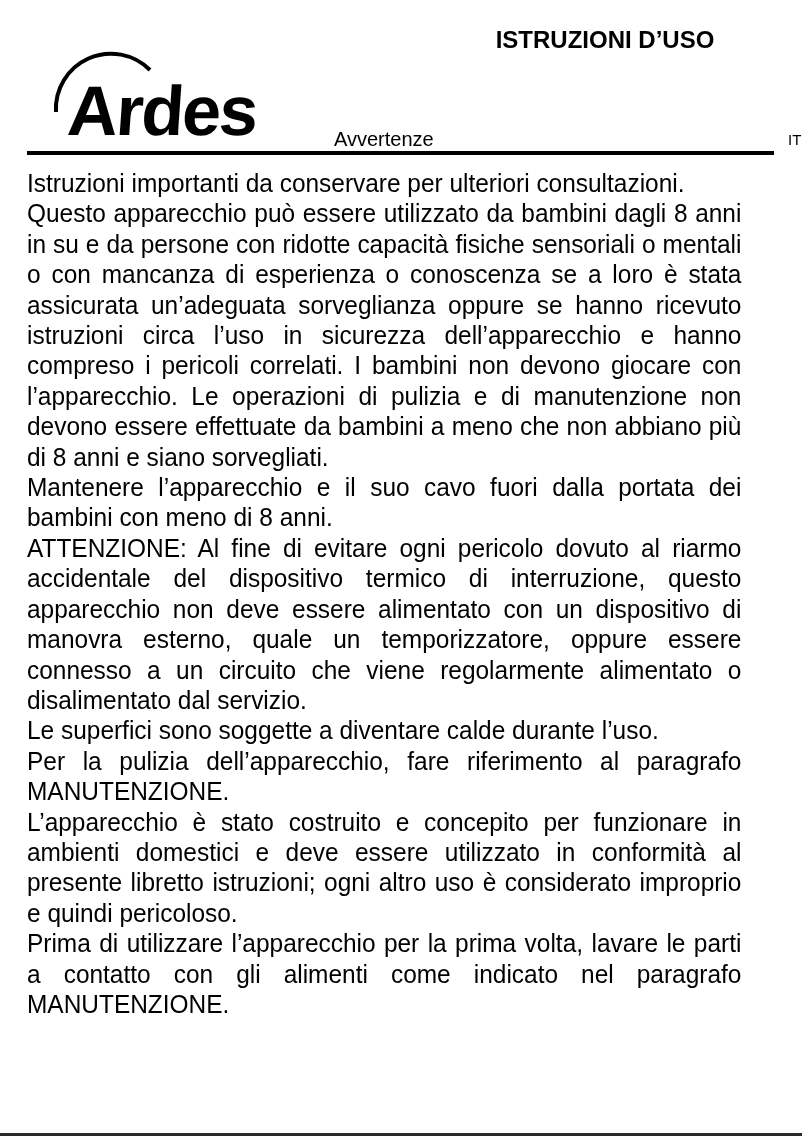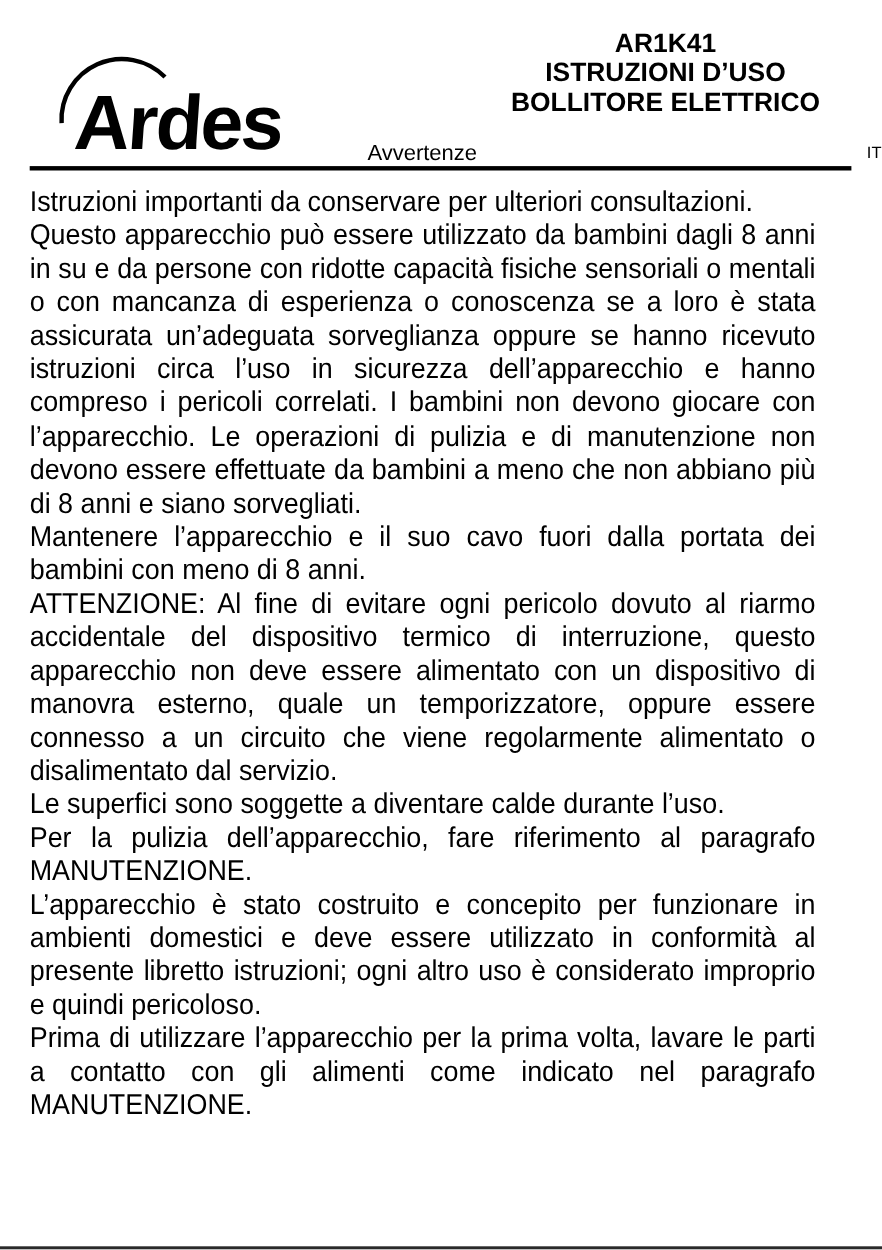--- a/index.html
+++ b/index.html
@@ -94,23 +94,21 @@
 <body>
 
 <div class="logo">
   <svg width="250" height="100" viewBox="0 0 250 100">
     <path d="M 10 82 A 55 55 0 0 1 104 40" fill="none" stroke="#000" stroke-width="4"></path>
   </svg>
   <span class="logo-text">Ardes</span>
 </div>
 
 <div class="title-block">
-  <div>AR1K41</div>
   <div>ISTRUZIONI D’USO</div>
-  <div>BOLLITORE ELETTRICO</div>
 </div>
 
 <div class="section-title">Avvertenze</div>
 <div class="lang-code">IT</div>
 <div class="header-rule"></div>
 
 <div class="body-text">
   <p class="para">Istruzioni importanti da conservare per ulteriori consultazioni.</p>
   <p class="para">Questo apparecchio può essere utilizzato da bambini dagli 8 anni in su e da persone con ridotte capacità fisiche sensoriali o mentali o con mancanza di esperienza o conoscenza se a loro è stata assicurata un’adeguata sorveglianza oppure se hanno ricevuto istruzioni circa l’uso in sicurezza dell’apparecchio e hanno compreso i pericoli correlati. I bambini non devono giocare con l’apparecchio. Le operazioni di pulizia e di manutenzione non devono essere effettuate da bambini a meno che non abbiano più di 8 anni e siano sorvegliati.</p>
   <p class="para">Mantenere l’apparecchio e il suo cavo fuori dalla portata dei bambini con meno di 8 anni.</p>

